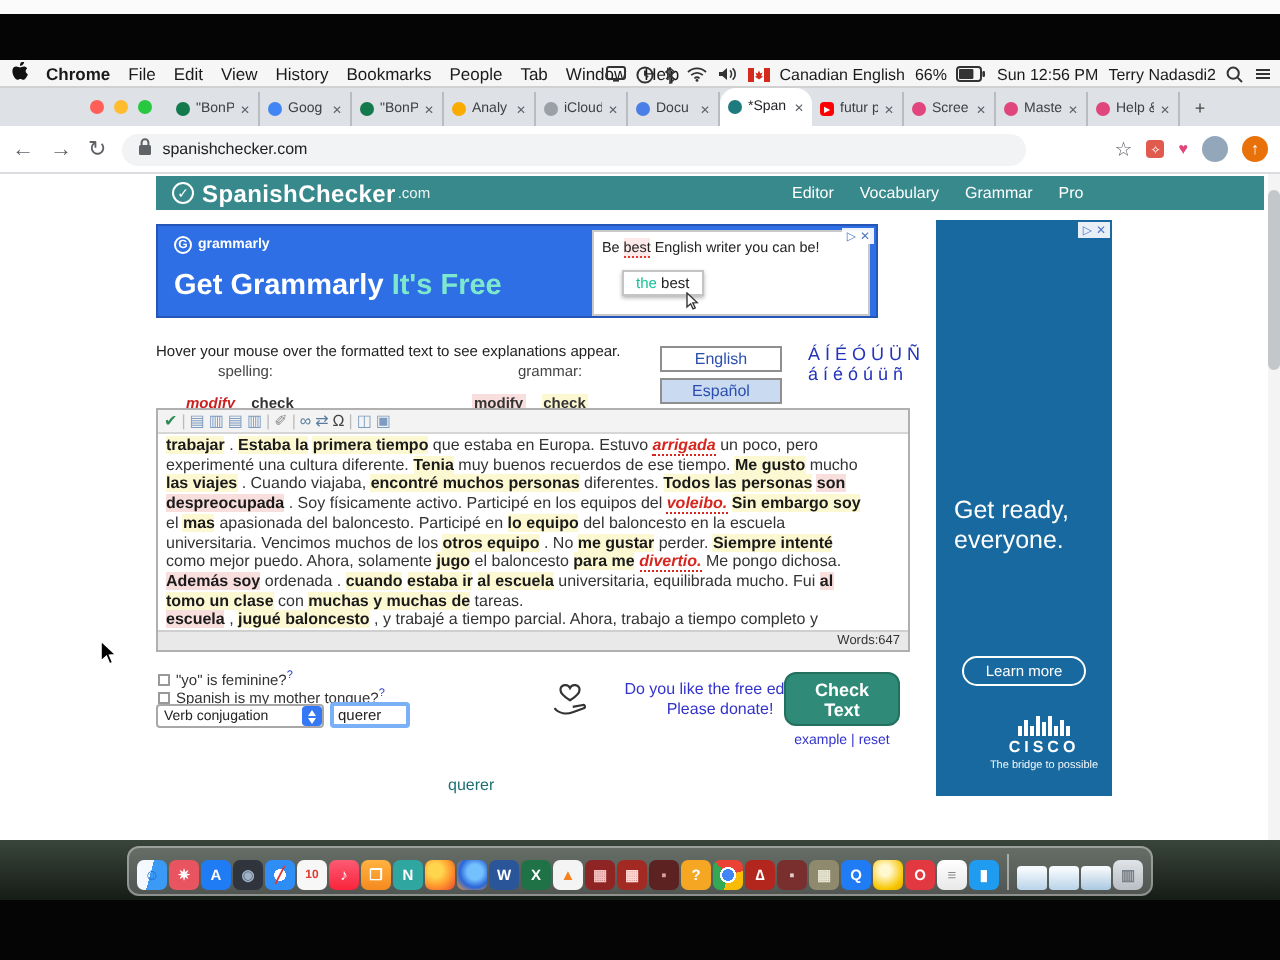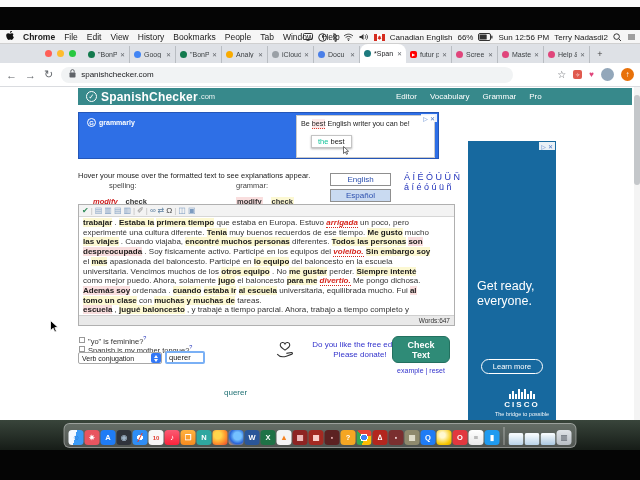--- a/index.html
+++ b/index.html
@@ -118,21 +118,21 @@
   .vsel-btn:after{bottom:1.5px;border-top:3px solid #fff;}
   .vinput{position:absolute;left:165px;top:264px;width:40px;height:13px;border:2px solid #7ab0f5;border-radius:2px;
           font-size:7.5px;padding:0 2px;font-family:"Liberation Sans",sans-serif;color:#222;}
   .donate-txt{position:absolute;left:299px;top:253px;width:122px;font-size:8px;color:#3333cc;text-align:center;line-height:10px;}
   .check-btn{position:absolute;left:392px;top:249px;width:58px;height:27px;background:#2f8b77;border-radius:6px;
              color:#fff;font-size:9px;font-weight:bold;display:flex;flex-direction:column;align-items:center;justify-content:center;line-height:10px;border:1px solid #23705f;}
   .ex-reset{position:absolute;left:392px;top:280px;width:58px;text-align:center;font-size:7px;color:#3333cc;}
   .hover-word{position:absolute;left:224px;top:301px;font-size:8px;color:#1d6f72;}
 
   
-  .cisco{position:absolute;left:468px;top:23px;width:88px;height:288px;background:#17699f;color:#fff;margin-top:31px;}
+  .cisco{position:absolute;left:468px;top:23px;width:88px;height:288px;background:#17699f;color:#fff;}
   .cisco-headline{position:absolute;left:9px;top:138px;font-size:12.5px;line-height:15px;}
   .learn-btn{position:absolute;left:13px;top:218px;width:62px;height:15px;border:1px solid #fff;border-radius:8px;
              font-size:7.5px;display:flex;align-items:center;justify-content:center;}
   .cisco-logo{position:absolute;left:0;top:248px;width:108px;text-align:center;}
   .c-bars{display:flex;justify-content:center;align-items:flex-end;gap:1.5px;height:10px;}
   .c-bars i{display:block;width:1.5px;background:#fff;}
   .c-name{font-size:8px;font-weight:bold;letter-spacing:2px;margin-top:1px;}
   .c-tag{font-size:5.5px;margin-top:2px;opacity:.95;}
 
   
@@ -333,41 +333,42 @@
           <span class="nav-link">Grammar</span>
           <span class="nav-link">Pro</span>
         </span>
     </div>
 
     <div class="banner">
       <div class="g-logo">
         <span class="g-circle">G</span>
         <span class="g-name">grammarly</span>
       </div>
+      <div class="g-headline"><span>Get Grammarly </span><span class="g-free">It's Free</span></div>
       <div class="g-card">
         <span>Be </span><span class="g-best">best</span><span> English writer you can be!</span>
         <div class="g-suggest"><span class="g-the">the</span><span> best</span></div>
         <svg width="7" height="9" viewBox="0 0 7 9" style="position:absolute;left:46px;top:30px;">
             <path d="M0.5 0.5 L0.5 7.5 L2.3 5.9 L3.5 8.4 L4.6 7.9 L3.4 5.4 L5.6 5.3 Z" fill="#fff" stroke="#333" stroke-width="0.7"></path>
           </svg>
       </div>
       <div class="adchip">
           <span>▷</span>
           <span>✕</span>
         </div>
     </div>
 
     <div class="hint">Hover your mouse over the formatted text to see explanations appear.</div>
 
     <span class="leg-label" style="left:109px;top:94px;">spelling:</span>
     <span class="leg-row" style="left:93px;top:102px;">
       <span class="lm-sp">modify</span>
       <span class="lc-sp">check</span>
     </span>
-    <span class="leg-label" style="left:236px;top:94px;">grammar:</span>
+    <span class="leg-label" style="left:259px;top:94px;">grammar:</span>
     <span class="leg-row" style="left:236px;top:102px;">
       <span class="lm-gr">modify</span>
       <span class="lc-gr">check</span>
     </span>
 
     <div class="lang-btn btn-en">English</div>
     <div class="lang-btn btn-es">Español</div>
 
     <div class="accents">
       <div>ÁÍÉÓÚÜÑ</div>

